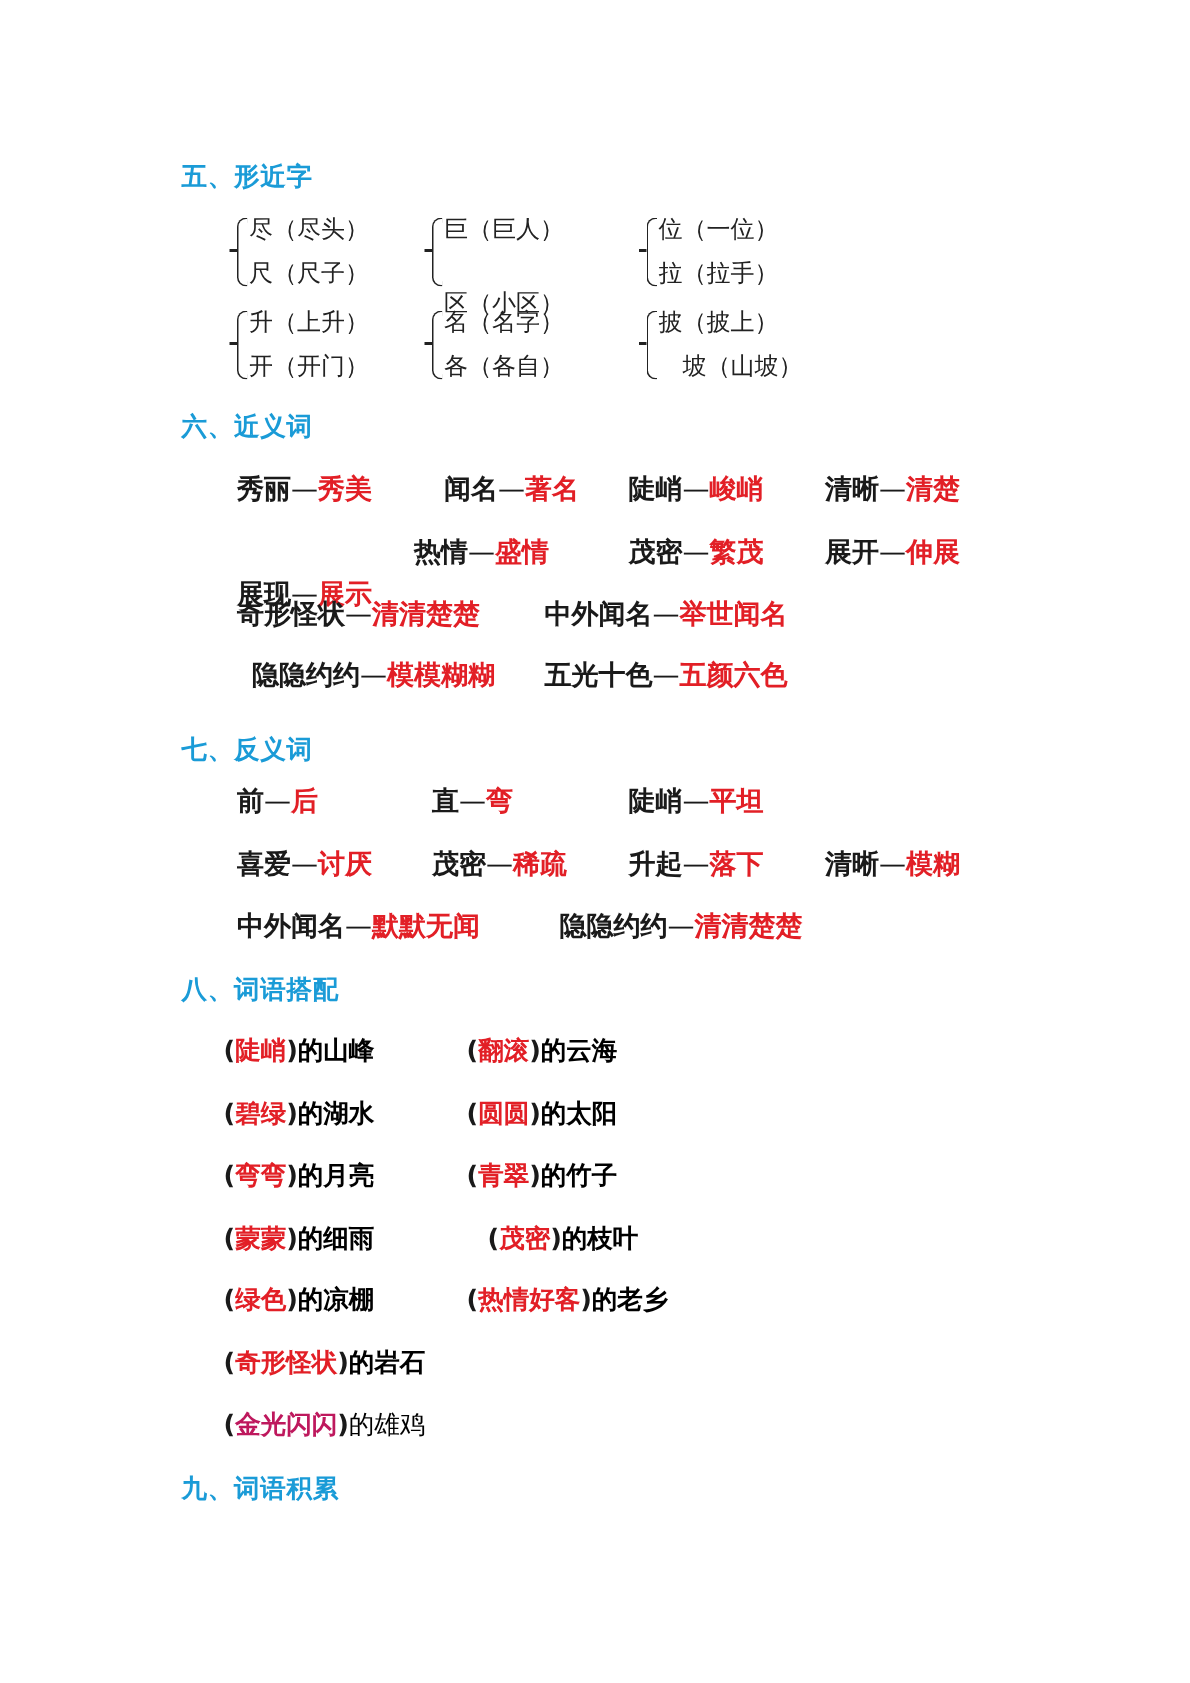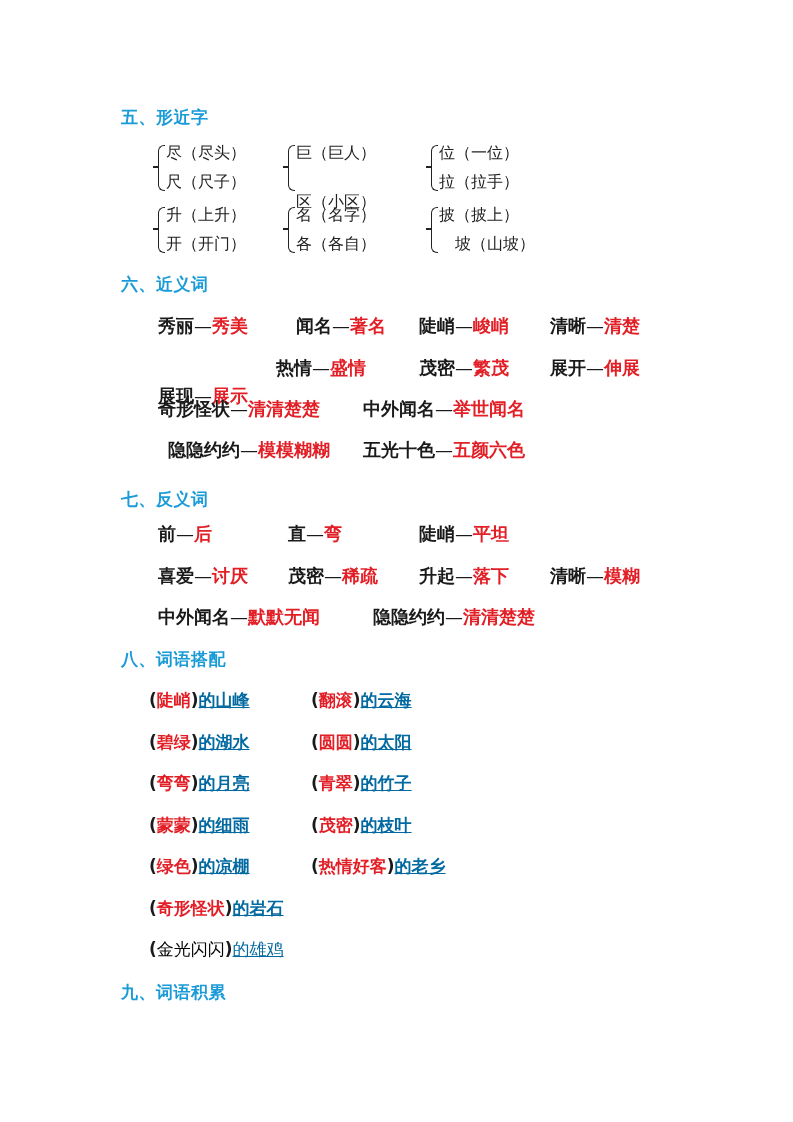--- a/index.html
+++ b/index.html
@@ -10,22 +10,22 @@
   .brace { position:absolute; left:0; top:2px; width:6px; height:44px; border:1.5px solid #222; border-right:none; border-radius:6px 0 0 6px; }
   .brace::after { content:""; position:absolute; left:-6px; top:20px; width:5px; height:1.5px; background:#222; }
   .bline { position:absolute; left:8px; font-size:16px; font-weight:normal; color:#222; white-space:nowrap; }
   .pair { position:absolute; font-size:18px; font-weight:bold; white-space:nowrap; }
   .pair .w { color:#1a1a1a; }
   .pair .d { color:#1a1a1a; font-weight:normal; }
   .pair .a { color:#e21f26; }
   .col { position:absolute; font-size:17px; white-space:nowrap; }
   .col .p { color:#1a1a1a; font-weight:bold; }
   .col .a { color:#e21f26; font-weight:bold; }
-  .col .t { color:#0369a1; font-weight:bold;text-decoration:underline; }
-  .col.light .a { color:#000000; font-weight:normal; }
+  .col .t { color:#000000; font-weight:bold; }
+  .col.light .a { color:#be185d; font-weight:bold; }
   .col.light .t { font-weight:normal; }
 </style>
 </head>
 <body>
 
 <div class="heading" style="top:106px;">五、形近字</div>
 
 <div class="bracket-group" style="left:158px; top:143px;">
   <div class="brace"></div>
   <div class="bline" style="top:0;">尽（尽头）</div>
@@ -94,21 +94,21 @@
 <div class="col" style="left:149px; top:689px;"><span class="p">(</span><span class="a">陡峭</span><span class="p">)</span><span class="t">的山峰</span></div>
 <div class="col" style="left:311px; top:689px;"><span class="p">(</span><span class="a">翻滚</span><span class="p">)</span><span class="t">的云海</span></div>
 
 <div class="col" style="left:149px; top:731px;"><span class="p">(</span><span class="a">碧绿</span><span class="p">)</span><span class="t">的湖水</span></div>
 <div class="col" style="left:311px; top:731px;"><span class="p">(</span><span class="a">圆圆</span><span class="p">)</span><span class="t">的太阳</span></div>
 
 <div class="col" style="left:149px; top:772px;"><span class="p">(</span><span class="a">弯弯</span><span class="p">)</span><span class="t">的月亮</span></div>
 <div class="col" style="left:311px; top:772px;"><span class="p">(</span><span class="a">青翠</span><span class="p">)</span><span class="t">的竹子</span></div>
 
 <div class="col" style="left:149px; top:814px;"><span class="p">(</span><span class="a">蒙蒙</span><span class="p">)</span><span class="t">的细雨</span></div>
-<div class="col" style="left:311px; top:814px;"><span class="p">(</span><span class="a">茂密</span><span class="p">)</span><span class="t">的枝叶</span></div>
+<div class="col" style="left:325px; top:814px;"><span class="p">(</span><span class="a">茂密</span><span class="p">)</span><span class="t">的枝叶</span></div>
 
 <div class="col" style="left:149px; top:855px;"><span class="p">(</span><span class="a">绿色</span><span class="p">)</span><span class="t">的凉棚</span></div>
 <div class="col" style="left:311px; top:855px;"><span class="p">(</span><span class="a">热情好客</span><span class="p">)</span><span class="t">的老乡</span></div>
 
 <div class="col" style="left:149px; top:897px;"><span class="p">(</span><span class="a">奇形怪状</span><span class="p">)</span><span class="t">的岩石</span></div>
 
 <div class="col light" style="left:149px; top:938px;"><span class="p">(</span><span class="a">金光闪闪</span><span class="p">)</span><span class="t">的雄鸡</span></div>
 
 <div class="heading" style="top:981px;">九、词语积累</div>
 

